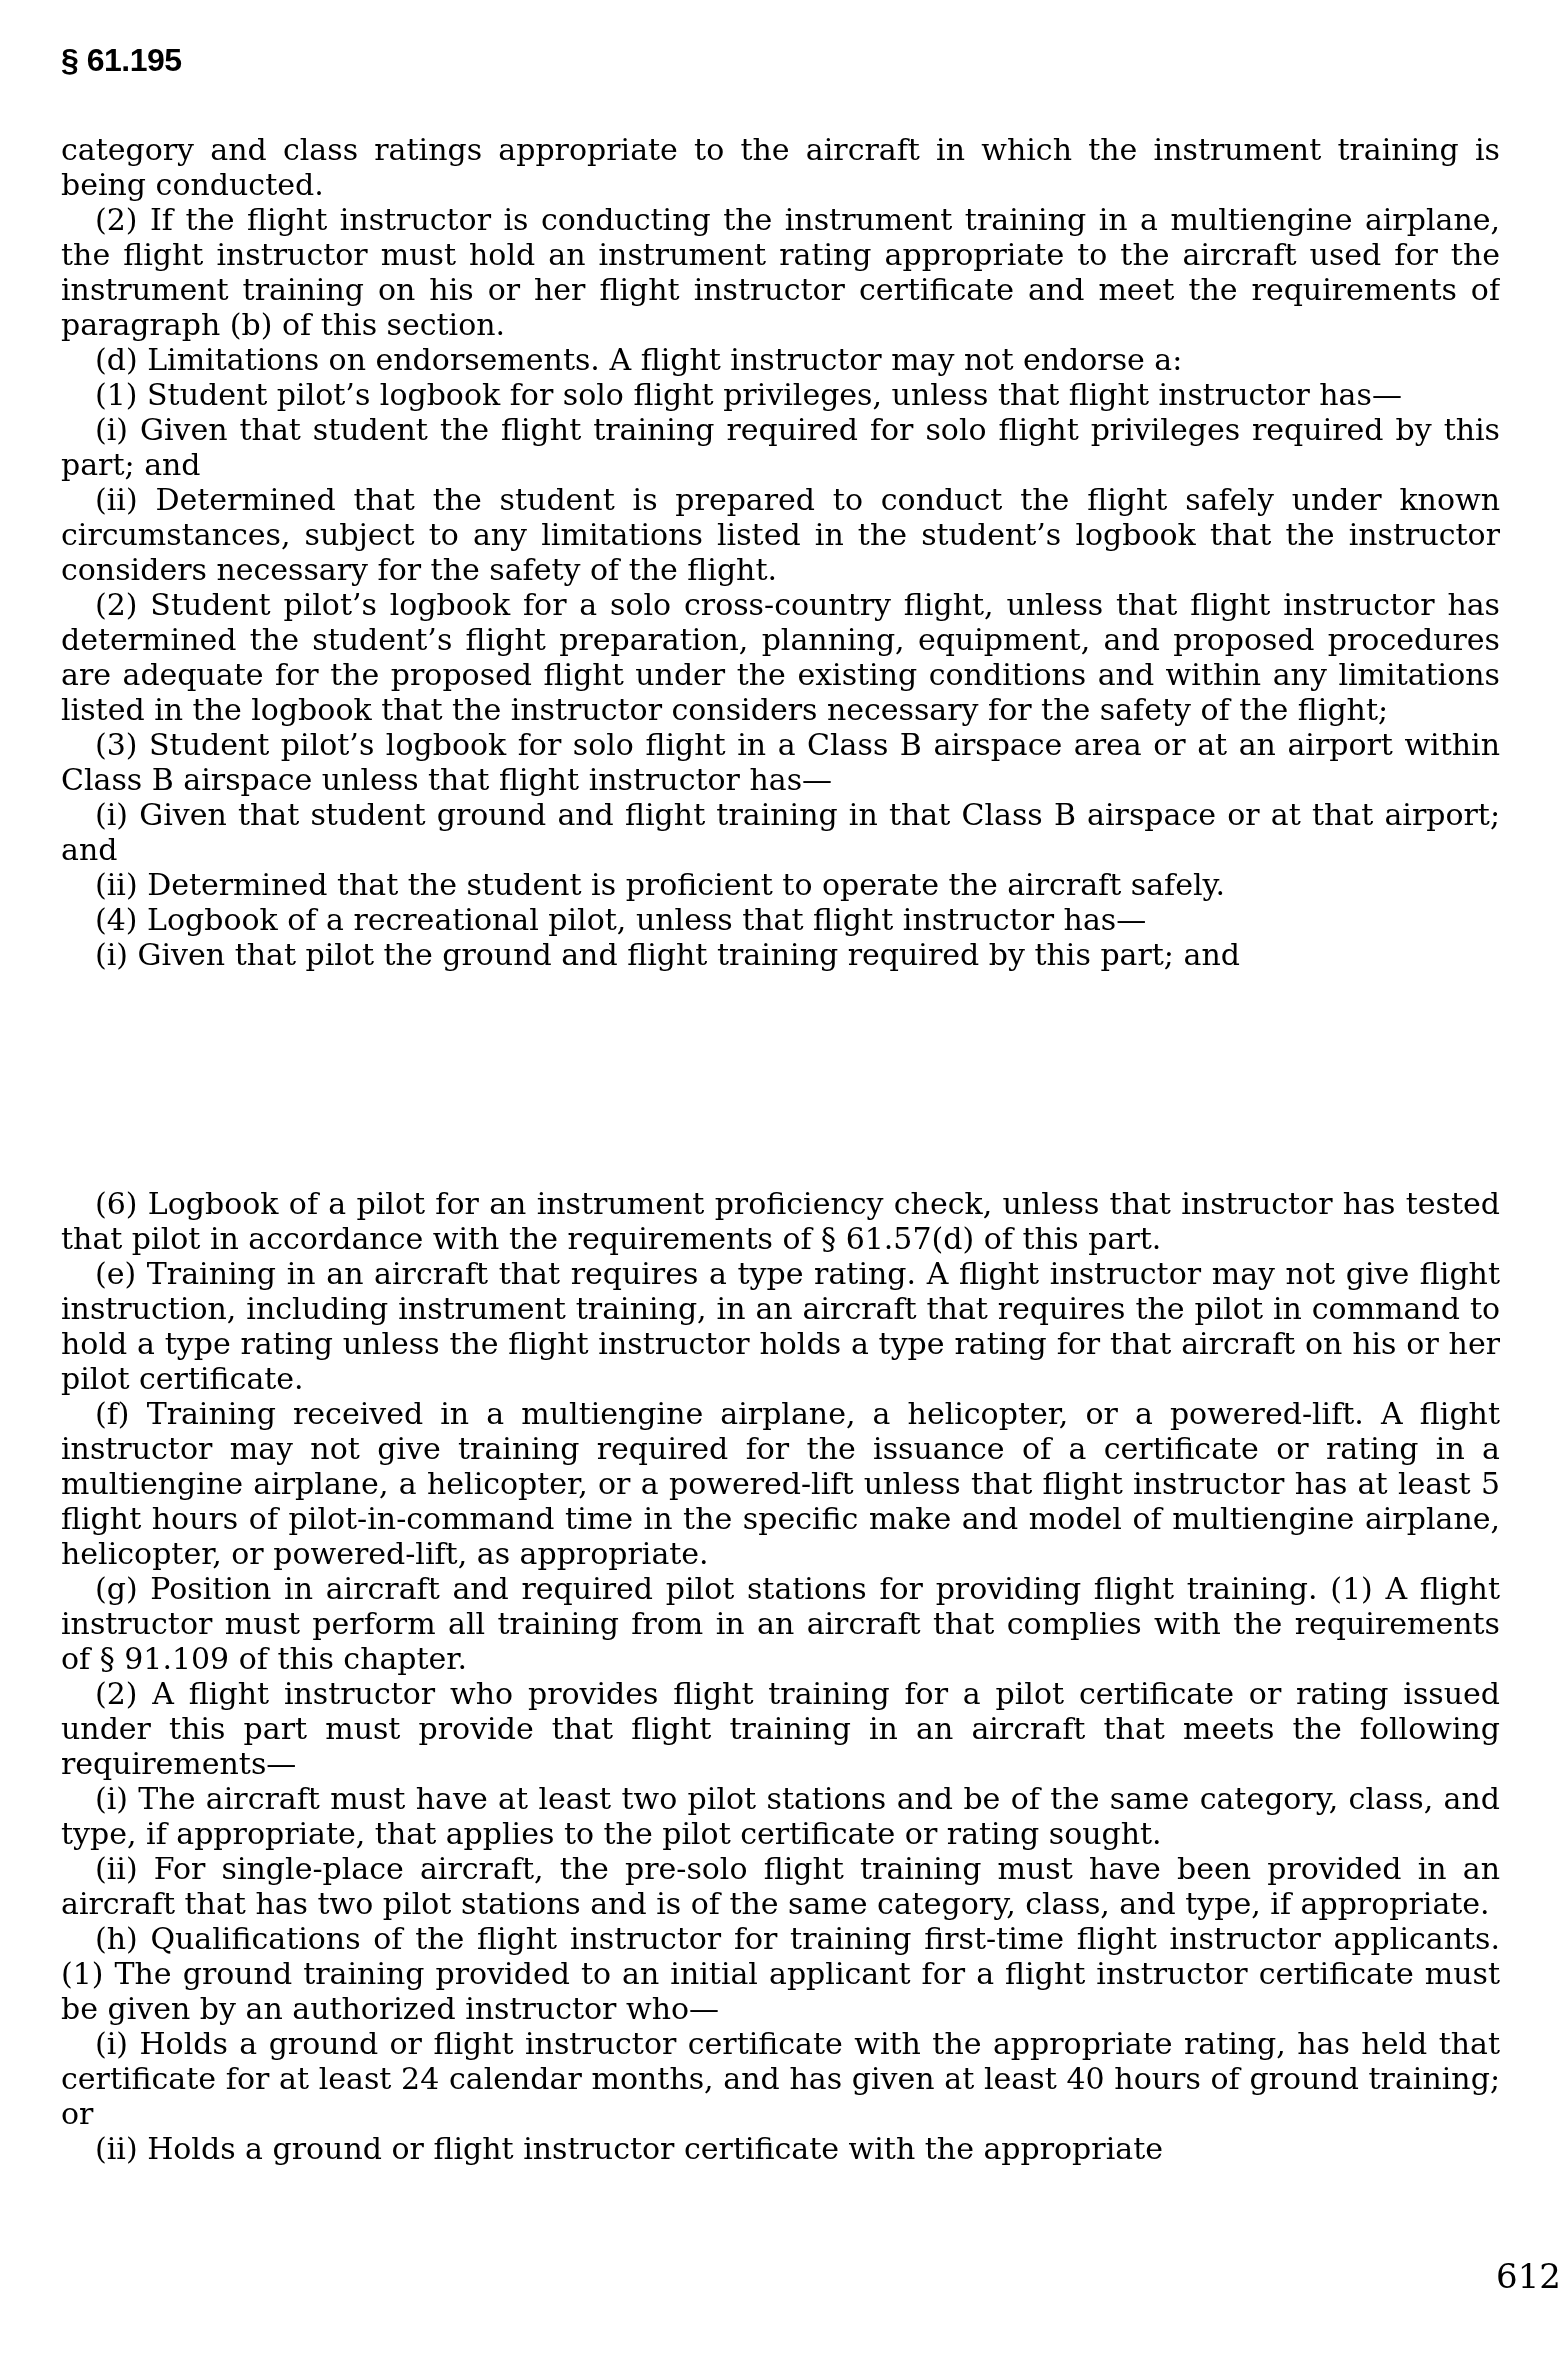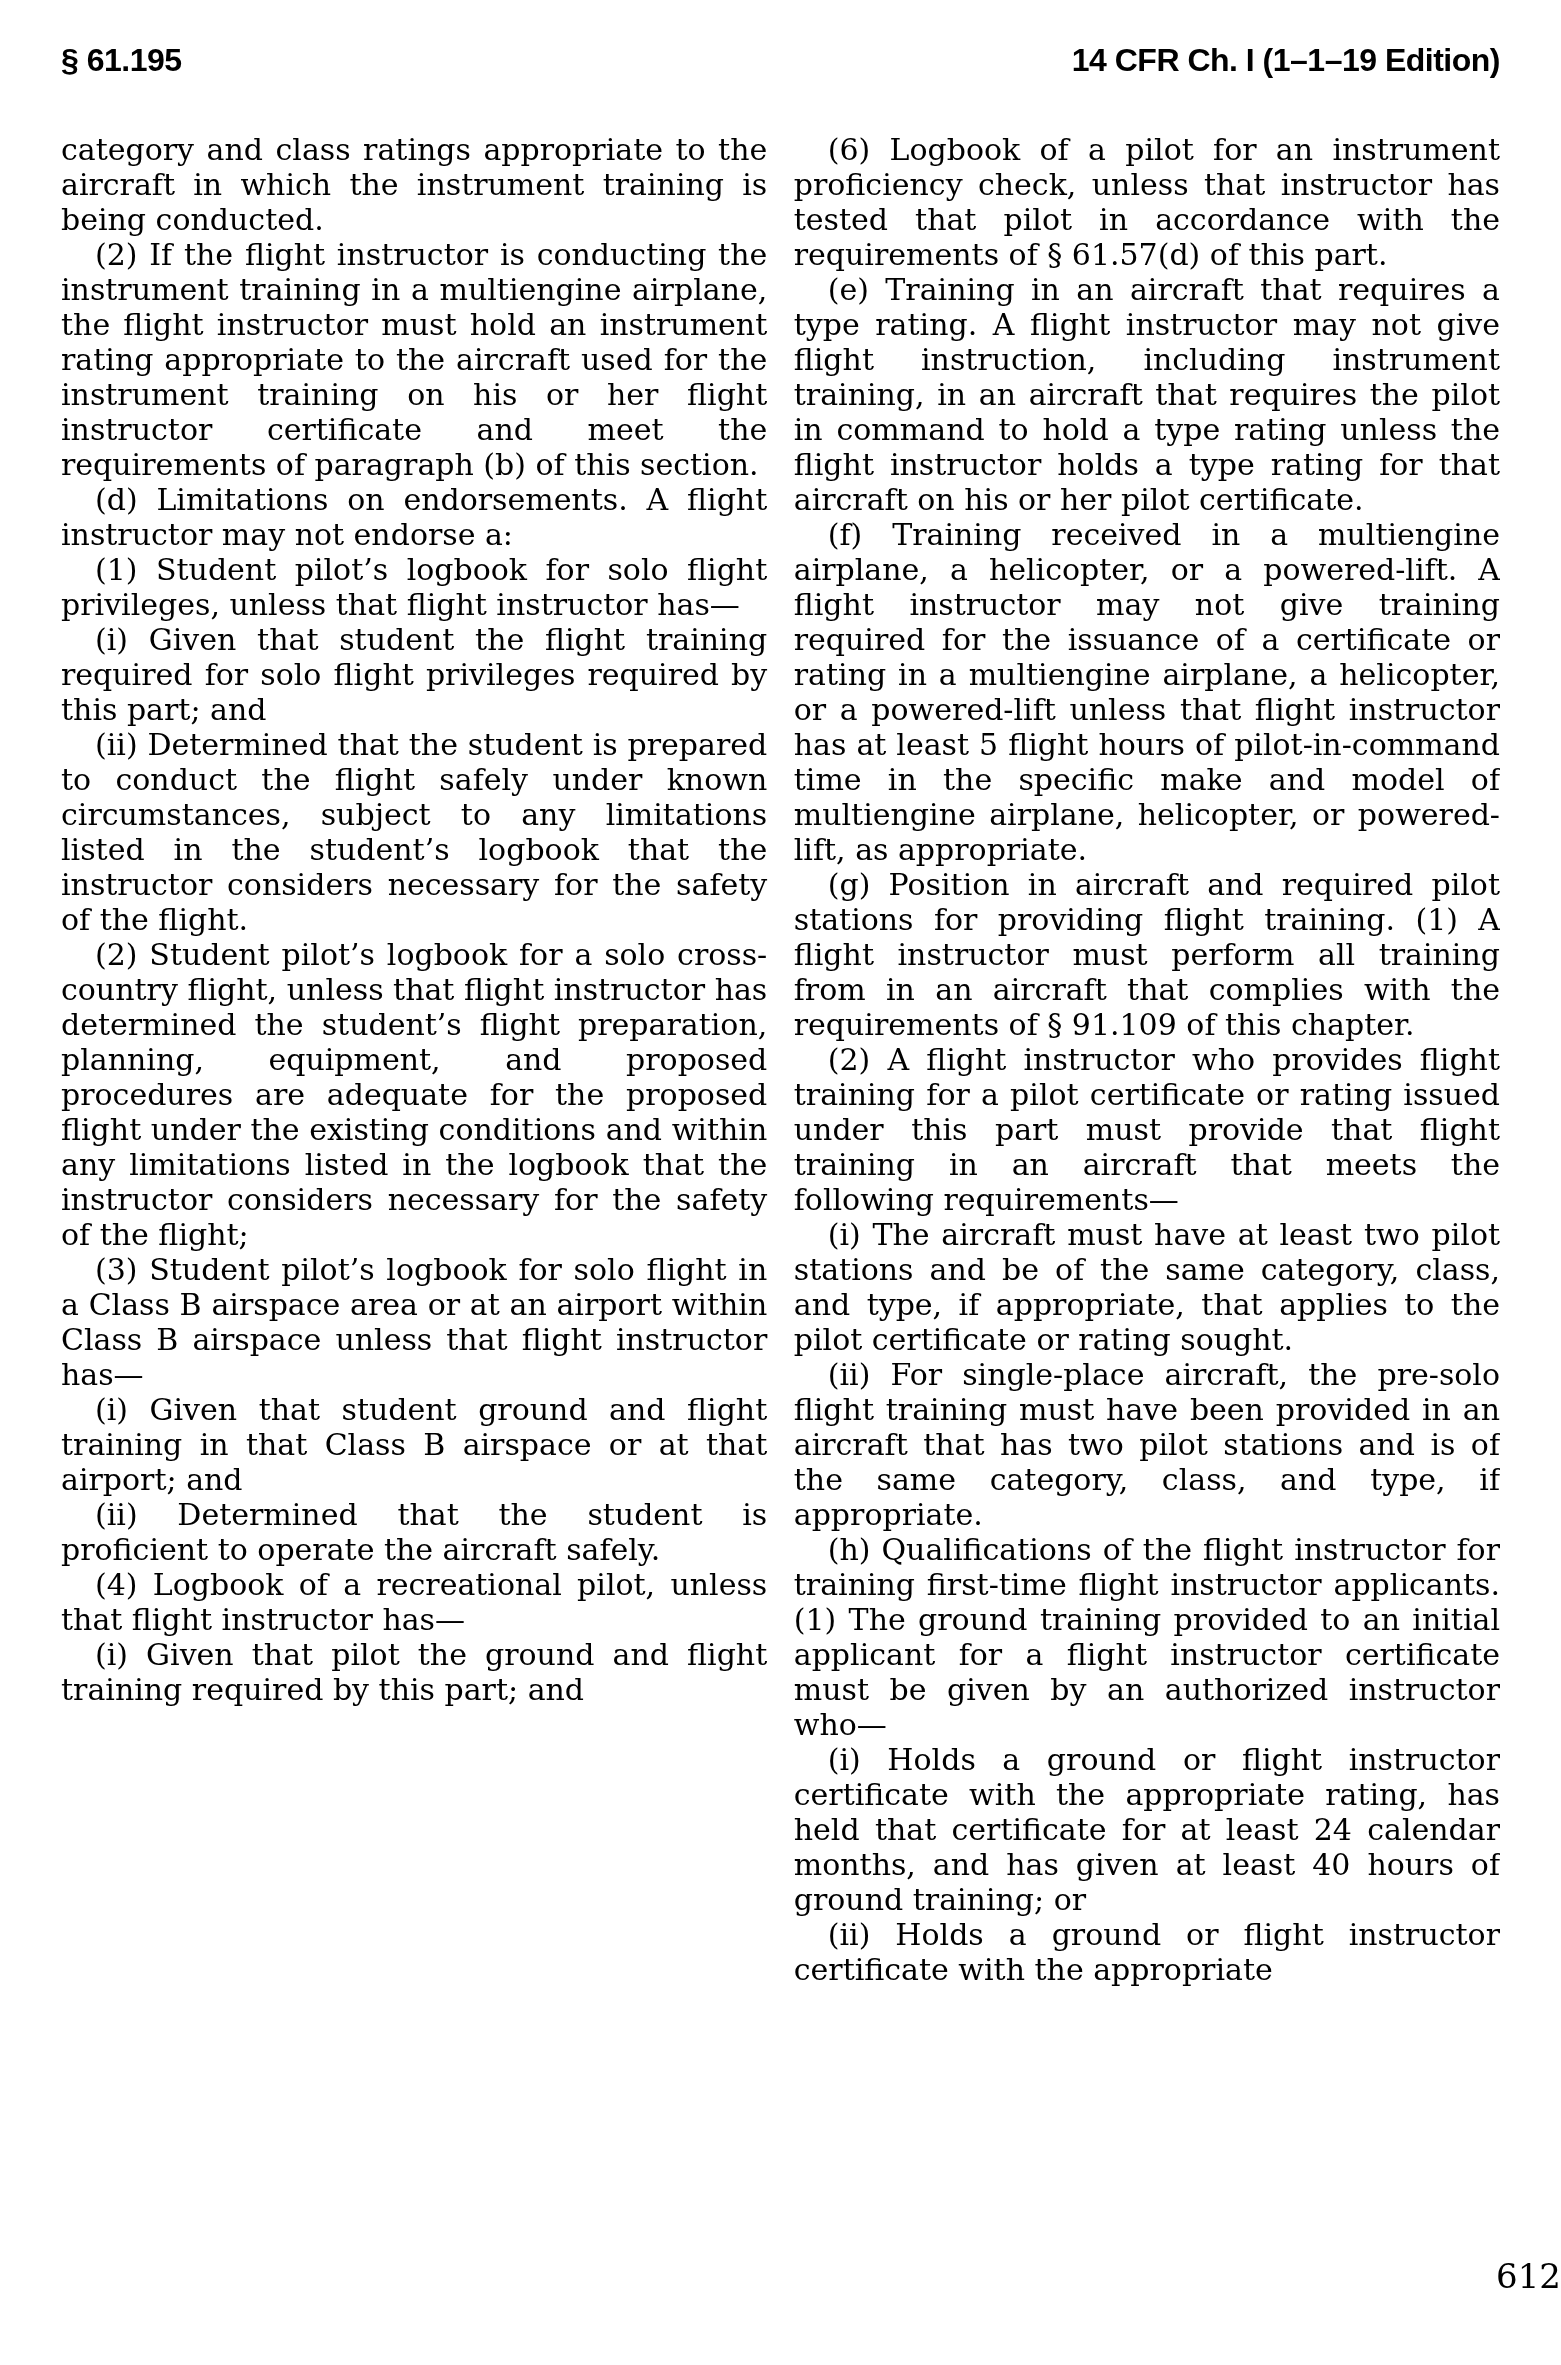--- a/index.html
+++ b/index.html
@@ -17,40 +17,40 @@
     font-family:"Liberation Sans", sans-serif;
     font-weight:700; font-size:32px; letter-spacing:-0.5px;
   }
   .columns {
     position:absolute; top:132px; left:61px; right:61px; height:2082px;
     display:flex; gap:26.5px;
     font-family:"DejaVu Serif", serif;
     font-size:30px; line-height:35px;
     text-align:justify;
     overflow:hidden;
+    flex-direction:column;
   }
   .column { flex:1 1 0; min-width:0; }
   .column p { margin:0; text-indent:34px; }
   .column p.no-indent { text-indent:0; }
   .column .it { }
   .page-footer {
     position:absolute; top:2256px; left:0; right:0;
     text-align:right;
     font-family:"DejaVu Serif", serif;
     font-size:34px;
   }
 </style>
 </head>
 <body>
 
 <div class="page">
 
   <div class="page-header">
     <span>§ 61.195</span>
-    <span>14 CFR Ch. I (1–1–19 Edition)</span>
   </div>
 
   <div class="columns">
     <div class="column" id="col-left">
         <p class="no-indent"><span>category and class ratings appropriate to the aircraft in which the instrument training is being conducted.</span></p>
         <p><span>(2) If the flight instructor is conducting the instrument training in a multiengine airplane, the flight instructor must hold an instrument rating appropriate to the aircraft used for the instrument training on his or her flight instructor certificate and meet the requirements of paragraph (b) of this section.</span></p>
         <p><span>(d) </span><span class="it">Limitations on endorsements.</span><span> A flight instructor may not endorse a:</span></p>
         <p><span>(1) Student pilot’s logbook for solo flight privileges, unless that flight instructor has—</span></p>
         <p><span>(i) Given that student the flight training required for solo flight privileges required by this part; and</span></p>
         <p><span>(ii) Determined that the student is prepared to conduct the flight safely under known circumstances, subject to any limitations listed in the student’s logbook that the instructor considers necessary for the safety of the flight.</span></p>

